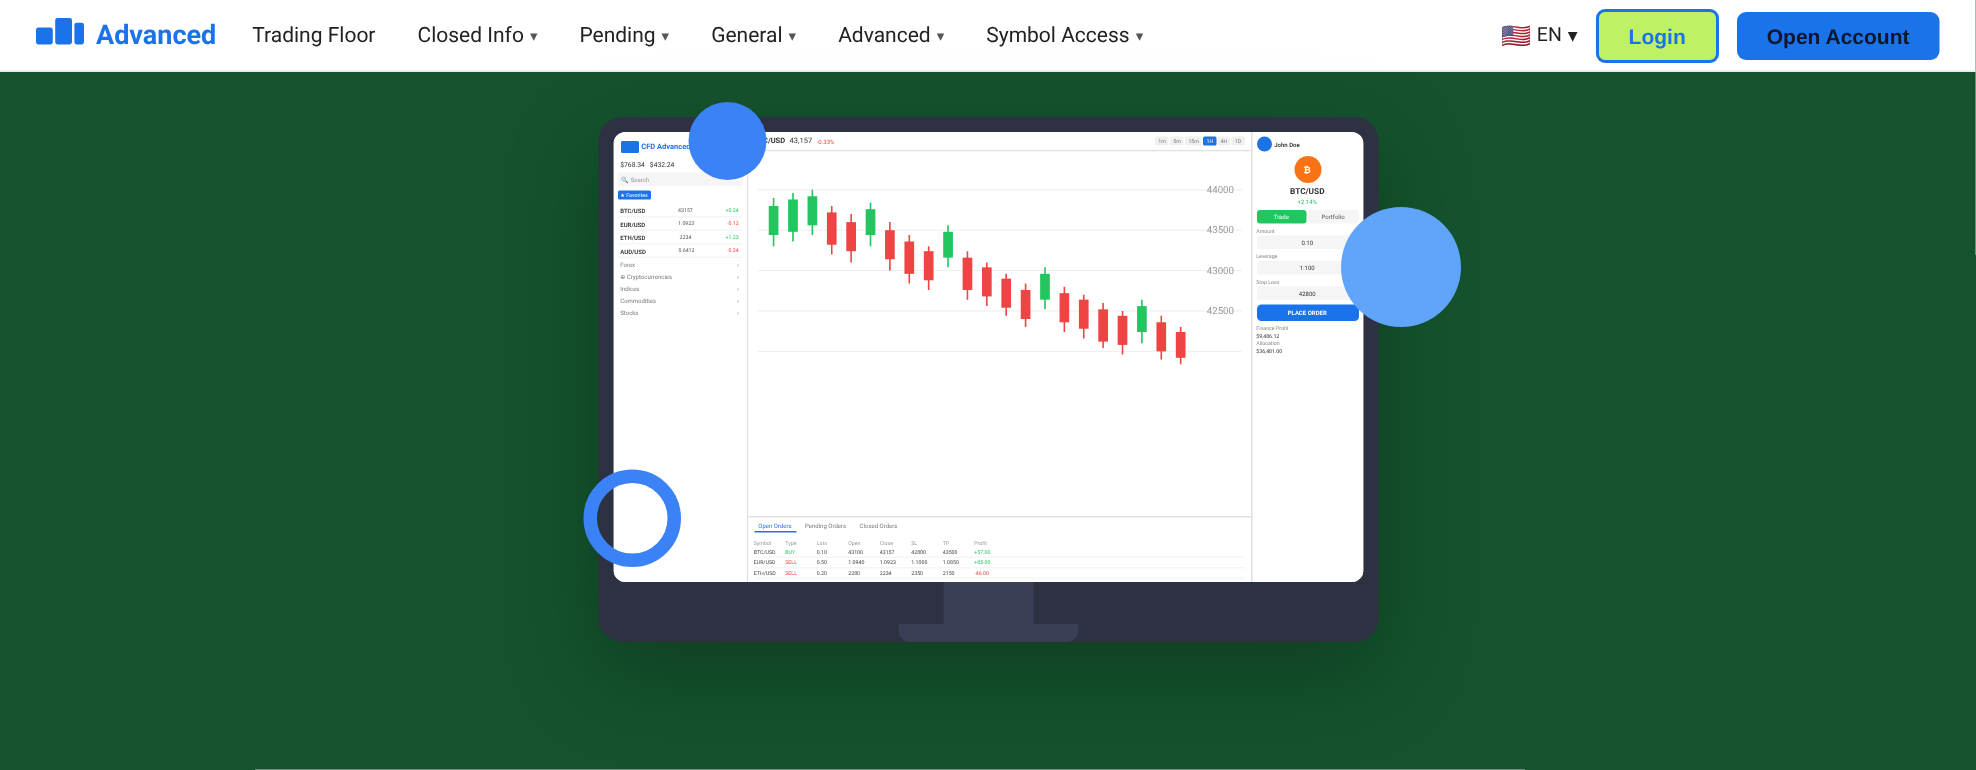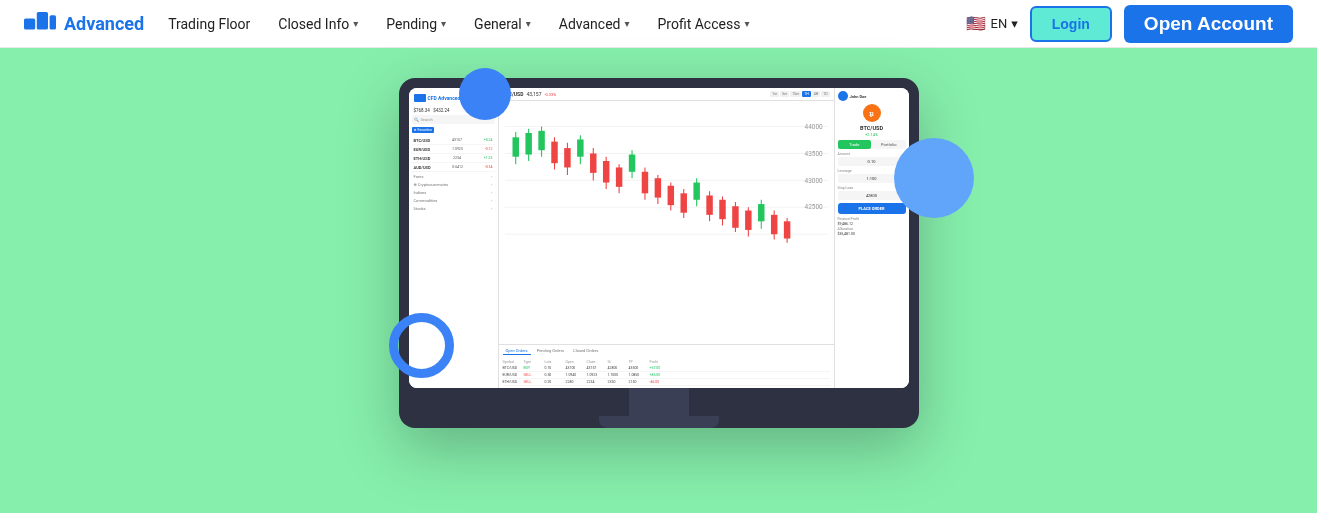--- a/index.html
+++ b/index.html
@@ -61,34 +61,34 @@
     }
     .nav-actions {
       display: flex;
       align-items: center;
       gap: 12px;
       margin-left: auto;
     }
     .btn-login {
       padding: 8px 20px;
       border: 2px solid #1a73e8;
-      background: #5eead4;
+      background: #bef264;
       color: #1a73e8;
       border-radius: 6px;
       font-size: 14px;
       font-weight: 600;
       cursor: pointer;
     }
     .btn-open-account {
       padding: 8px 20px;
       border: none;
       background: #1a73e8;
-      color: #ffffff;
+      color: #0f172a;
       border-radius: 6px;
-      font-size: 19px;
+      font-size: 14px;
       font-weight: 600;
       cursor: pointer;
     }
     .lang-selector {
       display: flex;
       align-items: center;
       gap: 4px;
       font-size: 13px;
       color: #222;
       cursor: pointer;
@@ -97,21 +97,21 @@
       font-size: 16px;
     }
 
     
     .hero {
       display: flex;
       justify-content: center;
       align-items: flex-start;
       padding-top: 20px;
       height: calc(513px - 48px);
-      background: #86efac;
+      background: #14532d;
       position: relative;
     }
 
     
     .monitor-container {
       position: relative;
       width: 520px;
       margin-top: 10px;
     }
 
@@ -472,21 +472,21 @@
     </a>
     <a class="nav-item">
       <span>General</span>
       <span class="chevron">▾</span>
     </a>
     <a class="nav-item">
       <span>Advanced</span>
       <span class="chevron">▾</span>
     </a>
     <a class="nav-item">
-      <span>Profit Access</span>
+      <span>Symbol Access</span>
       <span class="chevron">▾</span>
     </a>
   </div>
 
   <div class="nav-actions">
     <div class="lang-selector">
       <span class="flag">🇺🇸</span>
       <span>EN</span>
       <span class="chevron">▾</span>
     </div>

